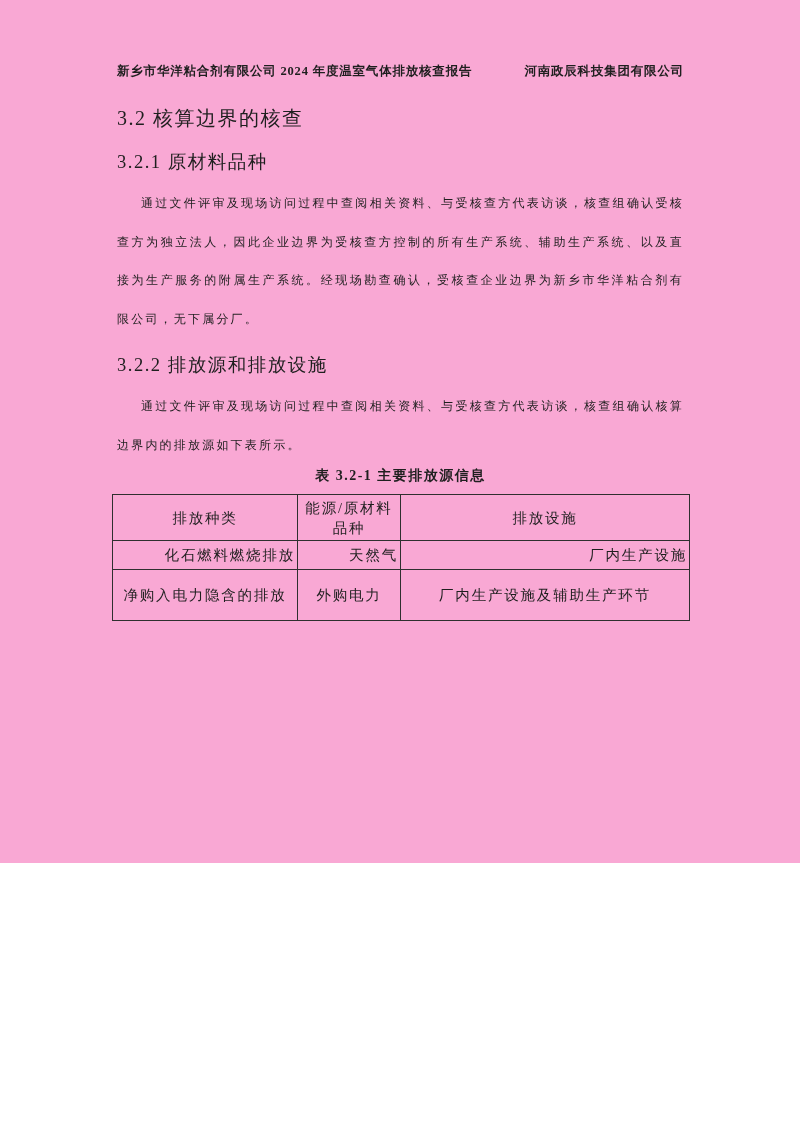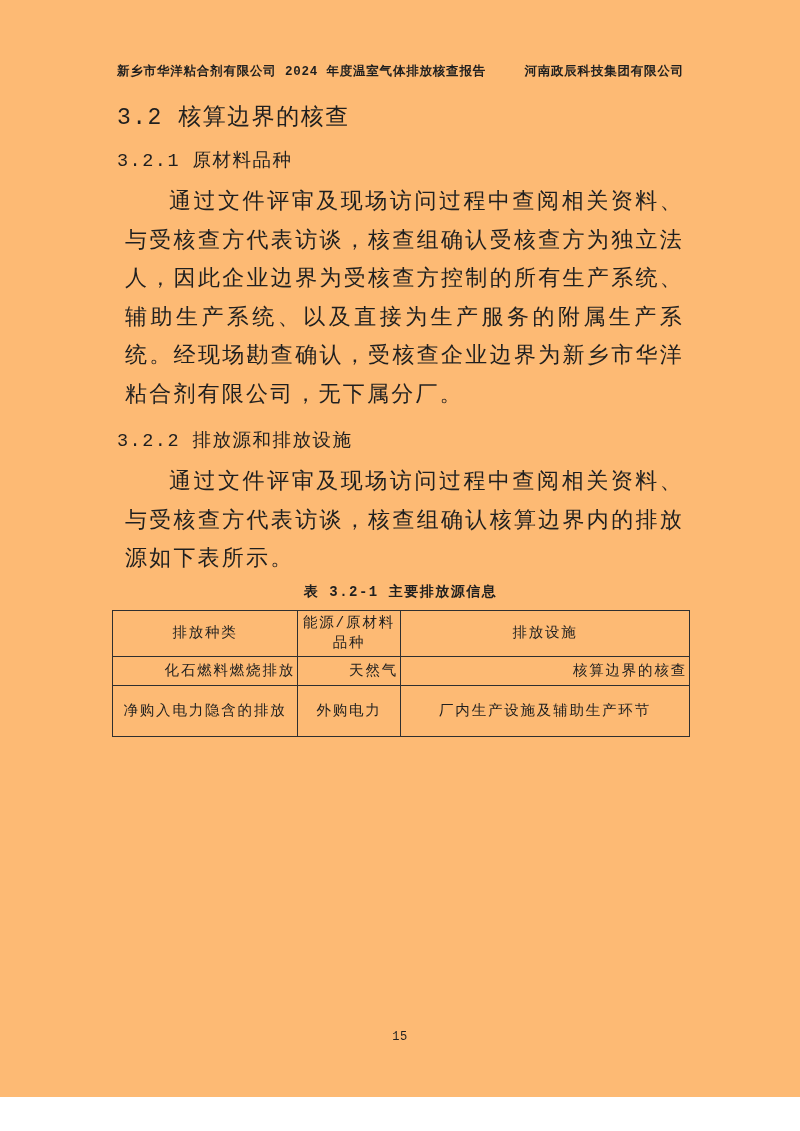--- a/index.html
+++ b/index.html
@@ -3,24 +3,24 @@
 <meta charset="utf-8">
 <style>
   html, body {
     margin: 0;
     padding: 0;
     background: #ffffff;
   }
   .page {
     position: relative;
     width: 800px;
-    height: 1097px;
-    background: #fdba74;
+    height: 863px;
+    background: #f9a8d4;
     color: #1f1f1f;
-    font-family: Liberation Mono, monospace;
+    font-family: Liberation Serif, serif;
     overflow: hidden;
   }
   
   .running-header {
     position: absolute;
     top: 63px;
     left: 117px;
     width: 567px;
     display: flex;
     justify-content: space-between;
@@ -32,35 +32,35 @@
   }
   
   .content {
     position: absolute;
     top: 0;
     left: 117px;
     width: 567px;
   }
   .h-sec {
     margin: 105px 0 16px 0;
-    font-size: 23px;
+    font-size: 20px;
     font-weight: 400;
     line-height: 26px;
     letter-spacing: 1.5px;
   }
   .h-sub {
     margin: 18px 0 0 0;
     font-size: 18.5px;
     font-weight: 400;
     line-height: 26px;
     letter-spacing: 1.5px;
   }
   .body-p {
-    margin: 9px 0 0 8px;
-    font-size: 22px;
+    margin: 9px 0 0 0;
+    font-size: 12px;
     line-height: 38.5px;
     letter-spacing: 2.2px;
     text-align: justify;
     text-indent: 2em;
   }
   .h-322 { margin-top: 14px; }
   .tbl-caption {
     margin: 2px 0 8px 0;
     font-size: 14px;
     font-weight: 600;
@@ -135,21 +135,21 @@
         <tr>
           <th>排放种类</th>
           <th>能源/原材料品种</th>
           <th>排放设施</th>
         </tr>
       </thead>
       <tbody>
         <tr class="row-1">
           <td>化石燃料燃烧排放</td>
           <td>天然气</td>
-          <td>核算边界的核查</td>
+          <td>厂内生产设施</td>
         </tr>
         <tr class="row-2">
           <td>净购入电力隐含的排放</td>
           <td>外购电力</td>
           <td>厂内生产设施及辅助生产环节</td>
         </tr>
       </tbody>
     </table>
 
   </main>

